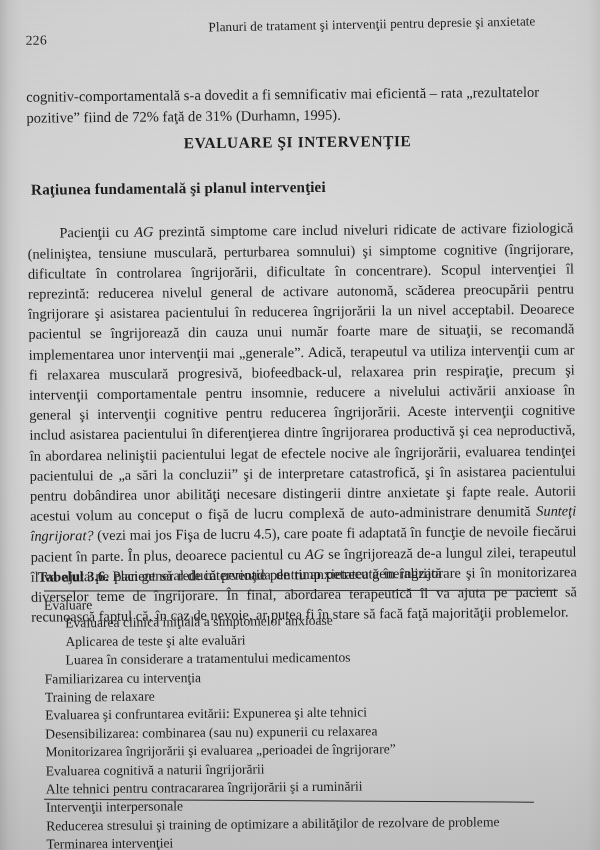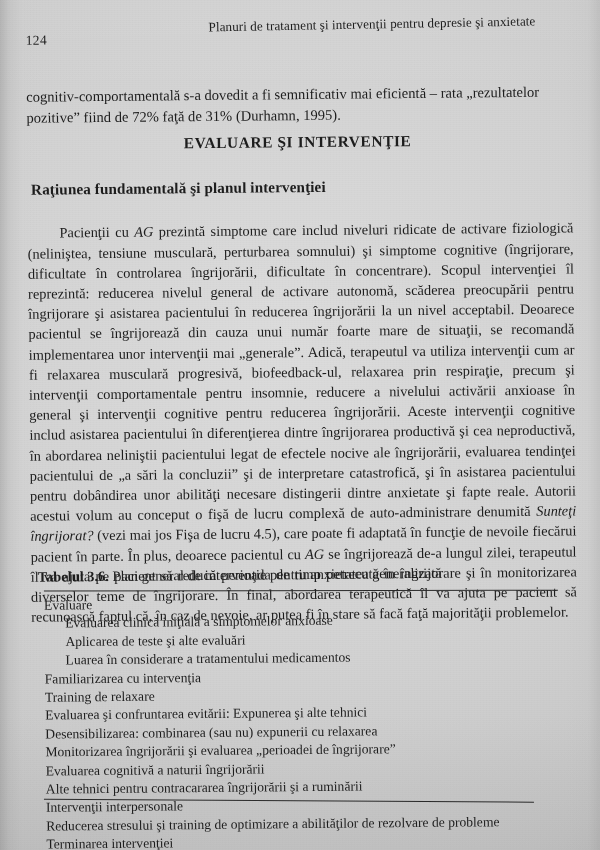--- a/index.html
+++ b/index.html
@@ -160,21 +160,21 @@
   .table-body .row:nth-child(9)  { transform: rotate(0.05deg); }
   .table-body .row:nth-child(12) { transform: rotate(-0.05deg); }
 </style>
 </head>
 <body>
 
 <div id="page-surface"></div>
 
 <div id="content">
 
-  <div class="page-number">124</div>
+  <div class="page-number">226</div>
 
   <div class="running-head">Planuri de tratament şi intervenţii pentru depresie şi anxietate</div>
 
   <div class="intro-para">cognitiv-comportamentală s-a dovedit a fi semnificativ mai eficientă – rata „rezultatelor pozitive” fiind de 72% faţă de 31% (Durhamn, 1995).</div>
 
   <div class="section-title">EVALUARE ŞI INTERVENŢIE</div>
 
   <div class="sub-heading">Raţiunea fundamentală şi planul intervenţiei</div>
 
   <p class="body-para">

